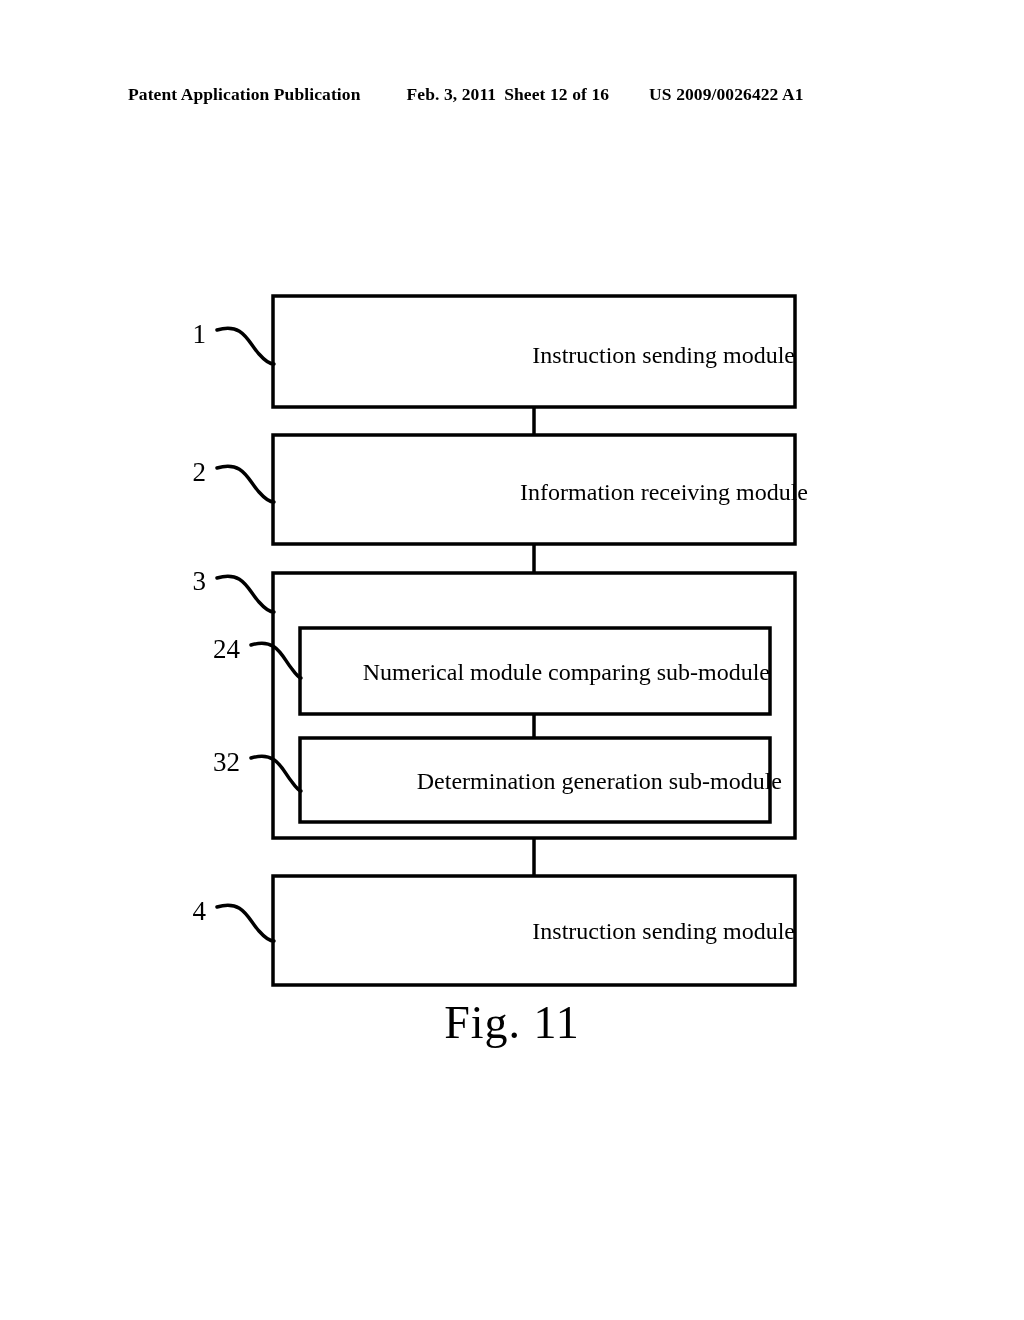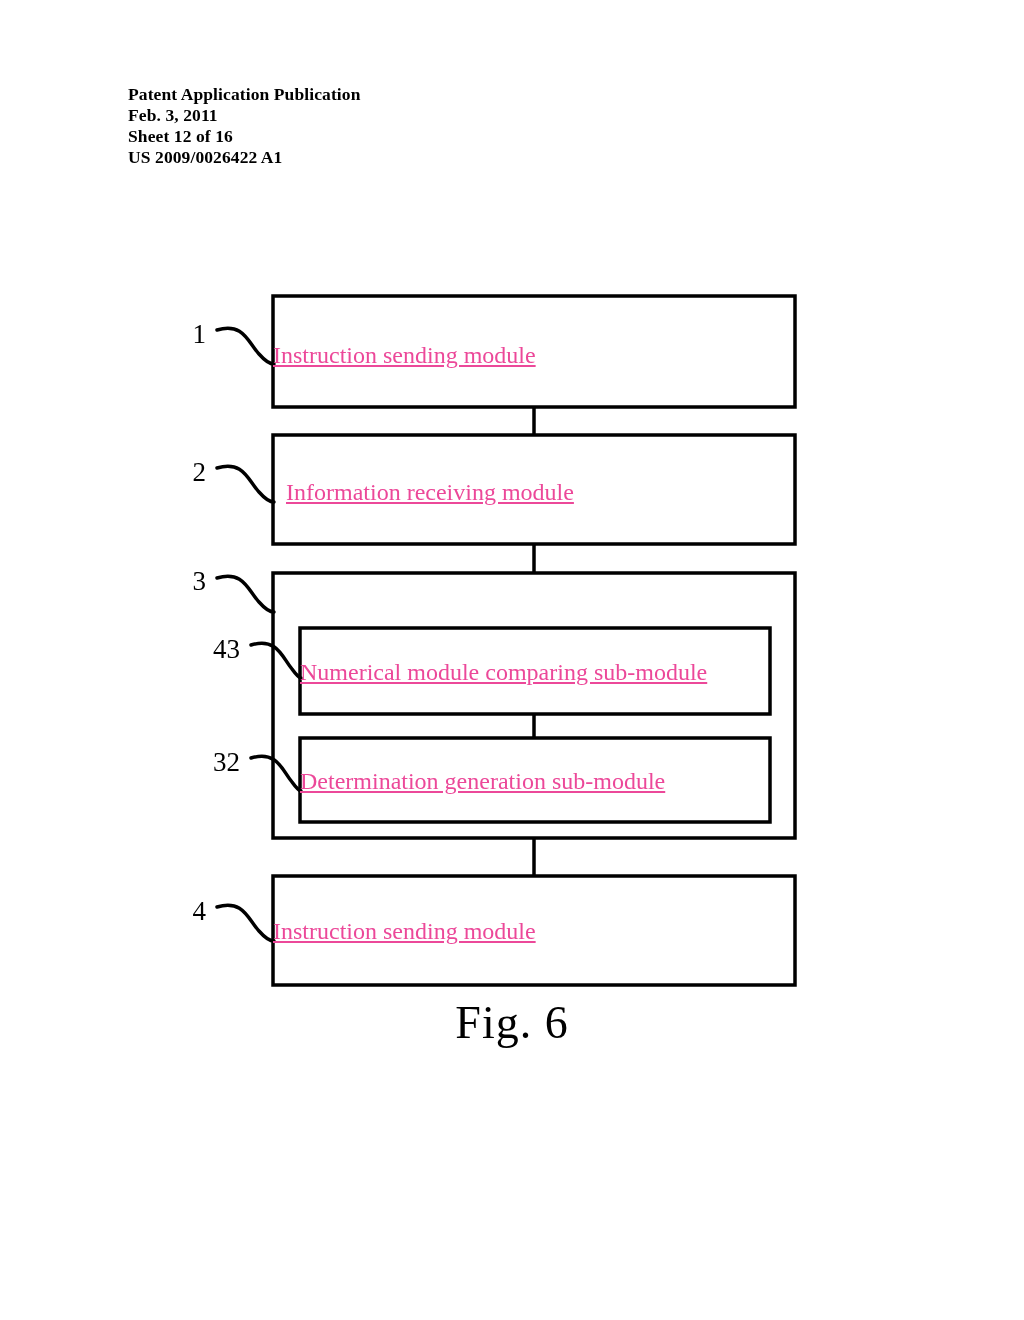--- a/index.html
+++ b/index.html
@@ -23,51 +23,49 @@
     left: 128px;
     width: 768px;
     height: 26px;
     display: flex;
     align-items: baseline;
     font-family: "Liberation Serif", "DejaVu Serif", serif;
     font-weight: bold;
     font-size: 17.5px;
     letter-spacing: 0.1px;
     white-space: nowrap;
-    flex-direction: column;
   }
   #page-header .hdr-pub   { margin-right: 46px; }
-  #page-header .hdr-date  { margin-right: 22px; }
+  #page-header .hdr-date  { margin-right: 8px; }
   #page-header .hdr-sheet { margin-right: 40px; text-align: center; }
   #page-header .hdr-num   { }
 
   
   #figure {
     position: absolute;
     left: 0;
     top: 0;
     width: 1024px;
     height: 1320px;
   }
   #figure-svg {
     position: absolute;
     left: 0;
     top: 0;
   }
 
   
   .box-text {
     position: absolute;
-    text-align: left;
+    text-align: right;
     font-family: "Liberation Serif", "DejaVu Serif", serif;
     font-size: 24px;
-    color: #ec4899;
+    color: #000000;
     white-space: nowrap;
     line-height: 1;
-    text-decoration: underline;
   }
 
   
   .ref-num {
     position: absolute;
     font-family: "Liberation Serif", "DejaVu Serif", serif;
     font-size: 27px;
     color: #000;
     white-space: nowrap;
     line-height: 1;
@@ -133,31 +131,31 @@
 
     <path d="M 217 907 C 243 899, 248 919, 259 931 C 266 939, 270 941, 274 941" fill="none" stroke="#000000" stroke-width="3.5" stroke-linecap="round"></path>
   </svg>
 
   <div class="ref-num" style="left:168px; top:321px; width:38px;">1</div>
 
   <div class="ref-num" style="left:168px; top:459px; width:38px;">2</div>
 
   <div class="ref-num" style="left:168px; top:568px; width:38px;">3</div>
 
-  <div class="ref-num" style="left:188px; top:636px; width:52px;">43</div>
+  <div class="ref-num" style="left:188px; top:636px; width:52px;">24</div>
 
   <div class="ref-num" style="left:188px; top:749px; width:52px;">32</div>
 
   <div class="ref-num" style="left:168px; top:898px; width:38px;">4</div>
 
   <div class="box-text" style="left:273px; top:343px; width:522px;">Instruction sending module</div>
 
   <div class="box-text" style="left:273px; top:480px; width:522px;margin-left:13px;">Information receiving module</div>
 
 
   <div class="box-text" style="left:300px; top:660px; width:470px;">Numerical module comparing sub-module</div>
 
-  <div class="box-text" style="left:300px; top:769px; width:470px;">Determination generation sub-module</div>
+  <div class="box-text" style="left:300px; top:769px; width:470px;padding-left:12px;">Determination generation sub-module</div>
 
   <div class="box-text" style="left:273px; top:919px; width:522px;">Instruction sending module</div>
 
-  <div id="fig-caption">Fig. 6</div>
+  <div id="fig-caption">Fig. 11</div>
 </div>
 
 </body></html>

